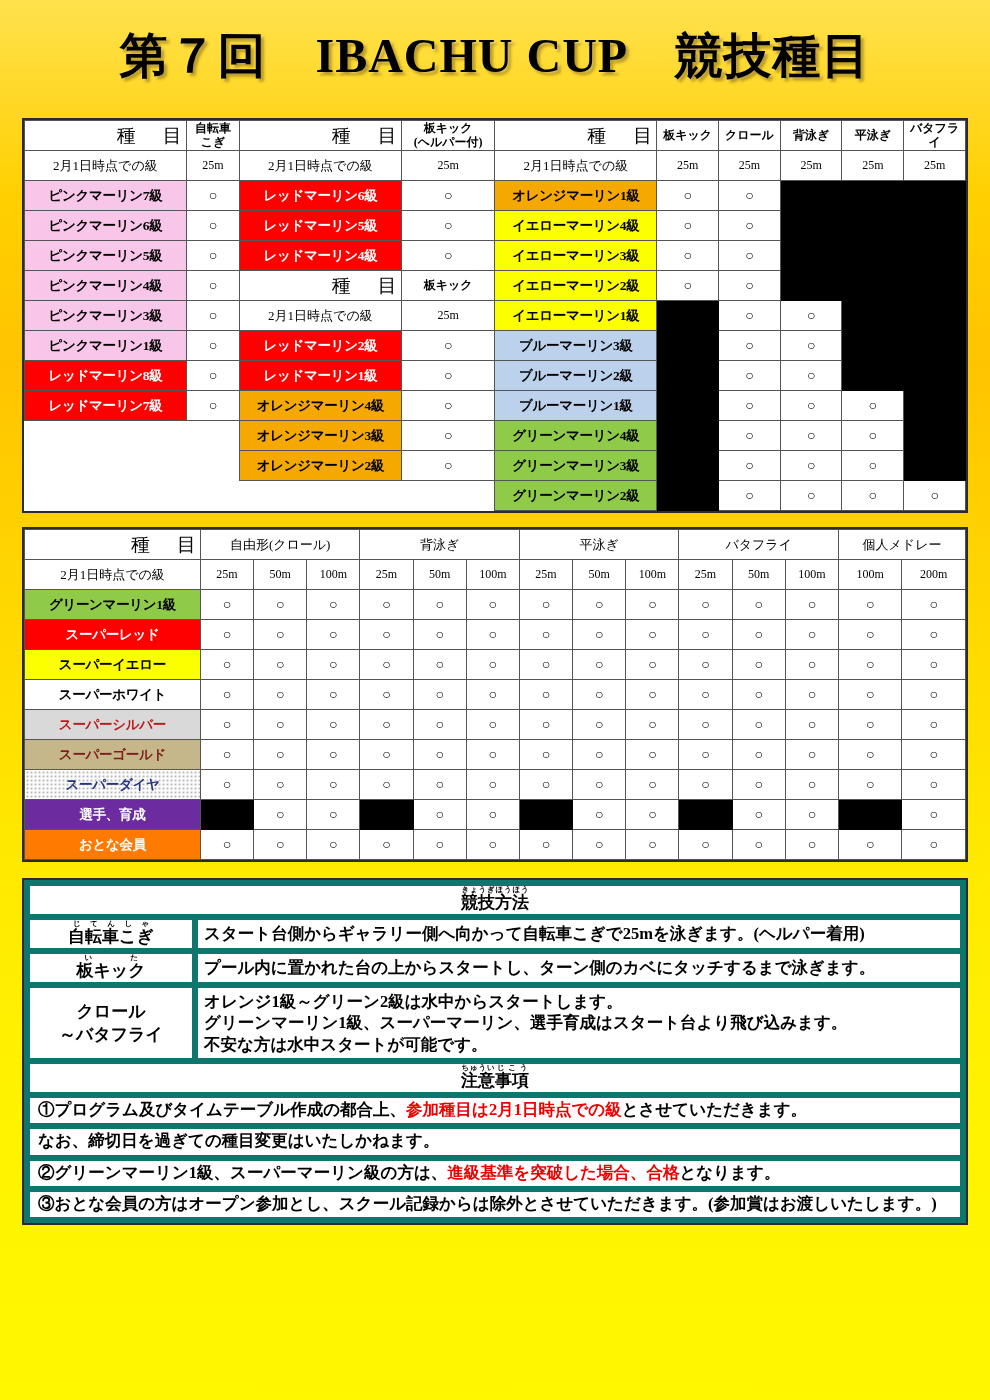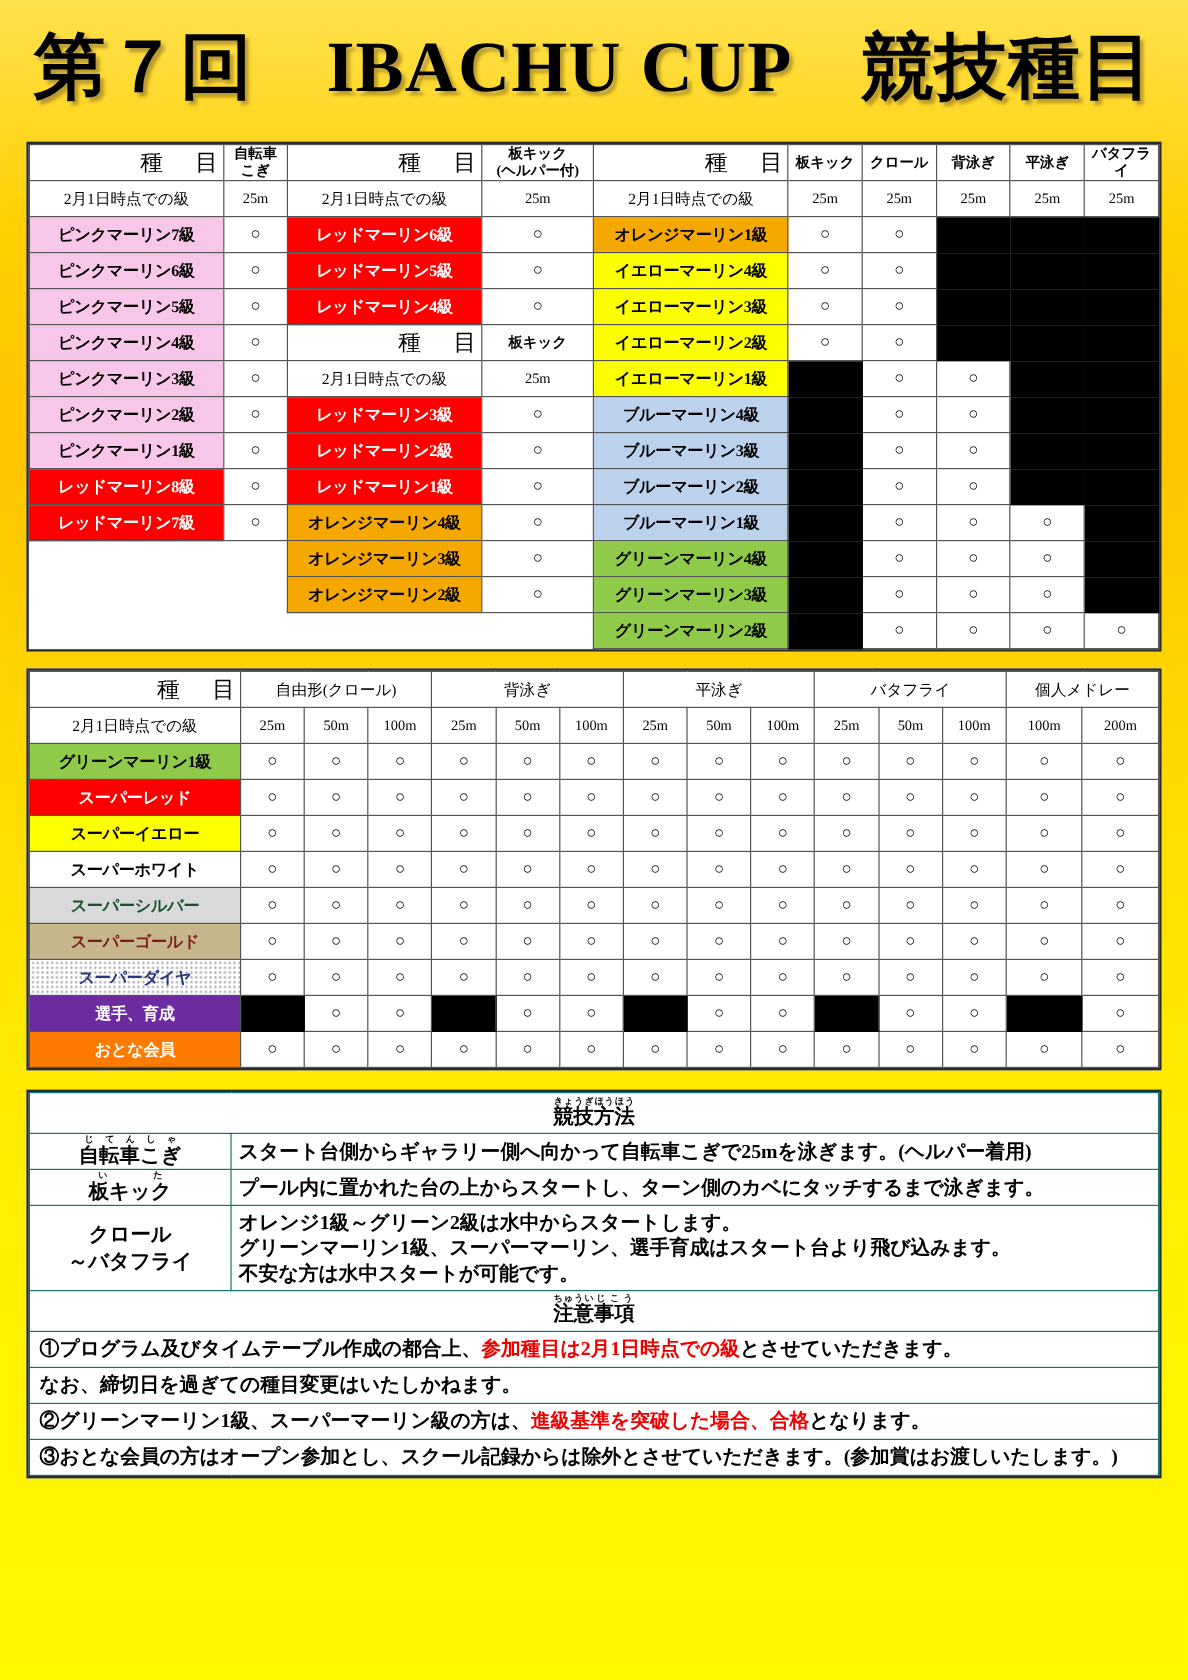--- a/index.html
+++ b/index.html
@@ -10,21 +10,21 @@
     background: linear-gradient(180deg,#ffe14d 0%, #ffd000 14%, #ffc400 26%, #ffd400 40%, #ffe800 60%, #fff200 78%, #fff700 100%);
     overflow: hidden;
     position: relative;
   }
 
   
   #title-band { height: 112px; display:flex; align-items:center; justify-content:center; }
   #doc-title {
     font-family: "Liberation Serif", serif;
     font-weight: 700;
-    font-size: 60px;
+    font-size: 48px;
     letter-spacing: 1px;
     color:#000;
     text-shadow: 3px 3px 3px rgba(120,90,0,.55), 2px 2px 0 rgba(255,255,255,.25);
     white-space: nowrap;
   }
 
   
   .sheet { margin: 0 22px; background:#fff; border: 2px solid #2b2b2b; }
   table { border-collapse: collapse; width: 100%; table-layout: fixed; }
   td, th { border: 1px solid #555; padding: 0; text-align:center; vertical-align: middle;
@@ -39,35 +39,35 @@
   .empty { border:none; background:transparent; }
 
   
   .c-pink   { background:#f7c6e8; color:#000; }
   .c-red    { background:#fe0000; color:#fff; }
   .c-orange { background:#f5a800; color:#000; }
   .c-yellow { background:#fbff00; color:#000; }
   .c-blue   { background:#bcd2ec; color:#000; }
   .c-green  { background:#8fcb49; color:#000; }
   .c-white  { background:#ffffff; color:#000; }
-  .c-silver { background:#d9d9d9; color:#14532d; }
+  .c-silver { background:#d9d9d9; color:#b91c1c; }
   .c-gold   { background:#c5b78a; color:#7f1d1d;text-align:center; }
   .c-purple { background:#6c2ca0; color:#fff; }
   .c-diamond{ background:#ffffff; color:#27357e;
               background-image:radial-gradient(#b9b9b9 1px, transparent 1.2px);
               background-size:4px 4px; }
   .c-orange2{ background:#ff7a00; color:#fff;text-align:center; }
 
   
   #table1-wrap { margin-top: 6px; }
   #table2-wrap { margin-top: 14px; }
   #notes-wrap  { margin-top: 16px; }
 
   
-  .notes td { border:1px solid #0f766e; }
+  .notes td { border:6px solid #0f766e; }
   .band-title { font-size: 17px; font-weight:700; height: 34px; }
   .rule-key { font-size: 17px; font-weight:700; width:168px; }
   .rule-val { text-align:left; padding: 2px 6px 4px 6px; font-size: 16.5px; font-weight:700;
               line-height: 1.05; margin-left: 32px; }
   .rule-val .ln { display:block; padding: 3px 0 1px; }
   ruby { ruby-position: over; }
   rt { font-size: 7.5px; font-weight:700; line-height:1; letter-spacing:-.3px; }
   .note-row { text-align:left; padding: 3px 6px 5px 8px; font-size:16.5px; font-weight:700; line-height:1.05; }
   .hl { color:#ee0000; }
 </style>
@@ -171,32 +171,20 @@
           <td class="sub">2月1日時点での級</td>
           <td class="unit">25m</td>
           <td class="rank c-yellow">イエローマーリン1級</td>
           <td class="blk"></td>
           <td class="mark">○</td>
           <td class="mark">○</td>
           <td class="blk"></td>
           <td class="blk"></td>
         </tr>
         <tr>
-          <td class="rank c-pink">ピンクマーリン2級</td>
-          <td class="mark">○</td>
-          <td class="rank c-red">レッドマーリン3級</td>
-          <td class="mark">○</td>
-          <td class="rank c-blue">ブルーマーリン4級</td>
-          <td class="blk"></td>
-          <td class="mark">○</td>
-          <td class="mark">○</td>
-          <td class="blk"></td>
-          <td class="blk"></td>
-        </tr>
-        <tr>
           <td class="rank c-pink">ピンクマーリン1級</td>
           <td class="mark">○</td>
           <td class="rank c-red">レッドマーリン2級</td>
           <td class="mark">○</td>
           <td class="rank c-blue">ブルーマーリン3級</td>
           <td class="blk"></td>
           <td class="mark">○</td>
           <td class="mark">○</td>
           <td class="blk"></td>
           <td class="blk"></td>

